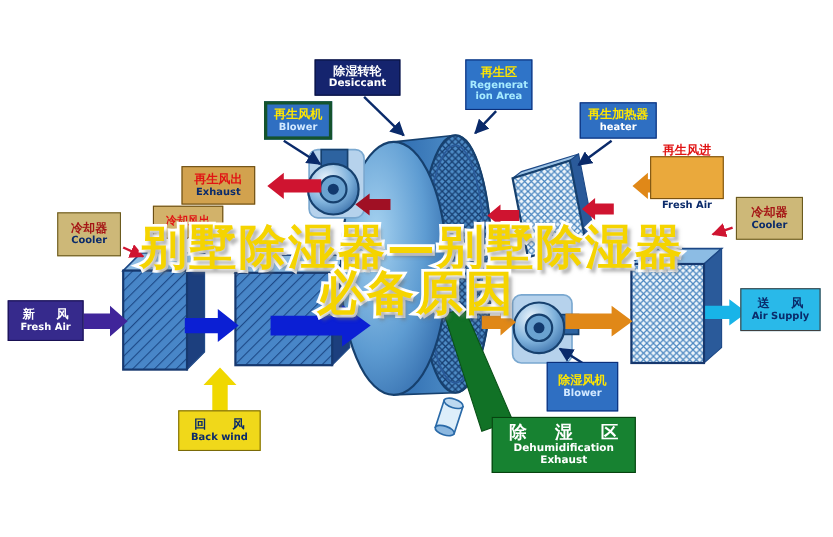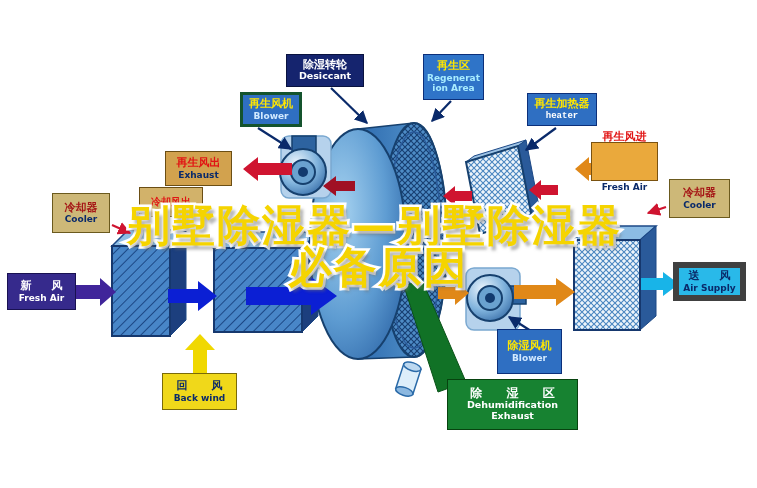--- a/index.html
+++ b/index.html
@@ -15,52 +15,52 @@
 
   #lbl-regen-blower{left:224px;top:92px;width:62px;height:35px;background:#2f6fc2;border:3px solid #14532d;margin-left:16px;}
   #lbl-regen-blower .zh{color:#ffe600;} #lbl-regen-blower .en{color:#d2e9ff;}
 
   #lbl-desiccant{left:286px;top:54px;width:78px;height:33px;background:#15246e;border:1px solid #09123f;}
   #lbl-desiccant .zh{color:#ffffff;} #lbl-desiccant .en{color:#ffffff;font-size:9.5px;}
 
   #lbl-regen-area{left:423px;top:54px;width:61px;height:46px;background:#2f74c8;border:1px solid #0b2f7a;}
   #lbl-regen-area .zh{color:#ffe600;} #lbl-regen-area .en{color:#a8ecff;word-break:break-all;}
 
-  #lbl-regen-heater{left:527px;top:93px;width:70px;height:33px;background:#2f6fc2;border:1px solid #0b2f7a;font-family:Liberation Mono, monospace;}
+  #lbl-regen-heater{left:527px;top:93px;width:70px;height:33px;background:#2f6fc2;border:1px solid #0b2f7a;}
   #lbl-regen-heater .zh{color:#ffe600;} #lbl-regen-heater .en{color:#ffffff;}
 
   #lbl-exhaust{left:165px;top:151px;width:67px;height:35px;background:#d2a24e;border:1px solid #6b4e14;}
   #lbl-exhaust .zh{color:#e11414;} #lbl-exhaust .en{color:#0a2a6a;}
 
   #lbl-cooler-hidden{left:139px;top:187px;width:64px;height:30px;background:#d2b26a;border:1px solid #6b4e14;}
   #lbl-cooler-hidden .zh{color:#e11414;font-size:10px;}
 
   #lbl-cooler-left{left:52px;top:193px;width:58px;height:40px;background:#cdb878;border:1px solid #6b5a1e;}
   #lbl-cooler-left .zh{color:#a51616;} #lbl-cooler-left .en{color:#0a2a6a;}
 
   #lbl-regen-fresh{left:591px;top:142px;width:67px;height:39px;background:#eaa93c;border:1px solid #7a5210;gap:39px;}
   #lbl-regen-fresh .zh{color:#e11414;} #lbl-regen-fresh .en{color:#0a2a6a;}
 
   #lbl-cooler-right{left:669px;top:179px;width:61px;height:39px;background:#cdb878;border:1px solid #6b5a1e;}
   #lbl-cooler-right .zh{color:#a51616;} #lbl-cooler-right .en{color:#0a2a6a;}
 
   #lbl-fresh-air{left:7px;top:273px;width:69px;height:37px;background:#362a8c;border:1px solid #191152;}
   #lbl-fresh-air .zh{color:#ffffff;letter-spacing:8px;margin-right:-8px;} #lbl-fresh-air .en{color:#ffffff;}
 
-  #lbl-air-supply{left:673px;top:262px;width:73px;height:39px;background:#29b9e9;border:6px solid #404040;}
+  #lbl-air-supply{left:673px;top:262px;width:73px;height:39px;background:#29b9e9;border:1px solid #404040;}
   #lbl-air-supply .zh{color:#0a2a6a;letter-spacing:8px;margin-right:-8px;} #lbl-air-supply .en{color:#0a2a6a;}
 
   #lbl-back-wind{left:162px;top:373px;width:75px;height:37px;background:#f0d81a;border:1px solid #7a6a08;}
   #lbl-back-wind .zh{color:#0a2a6a;letter-spacing:10px;margin-right:-10px;} #lbl-back-wind .en{color:#0a2a6a;}
 
   #lbl-dehumid-blower{left:497px;top:329px;width:65px;height:45px;background:#2f6fc2;border:1px solid #0b2f7a;}
   #lbl-dehumid-blower .zh{color:#ffe600;} #lbl-dehumid-blower .en{color:#d2e9ff;}
 
   #lbl-dehumid-district{left:447px;top:379px;width:131px;height:51px;background:#178231;border:1px solid #07430f;}
-  #lbl-dehumid-district .zh{color:#ffffff;font-size:12px;letter-spacing:10px;margin-right:-10px;}
+  #lbl-dehumid-district .zh{color:#ffffff;font-size:16px;letter-spacing:10px;margin-right:-10px;}
   #lbl-dehumid-district .en{color:#ffffff;font-size:9.5px;}
 
   .title{position:absolute;left:0;width:100%;text-align:center;font-weight:bold;font-size:43px;
          color:#f5d400;-webkit-text-stroke:5px #ffffff;paint-order:stroke fill;
          text-shadow:3px 4px 3px rgba(110,110,110,0.5);letter-spacing:2px;line-height:1;z-index:30;}
   #title1{top:204px;transform:translateX(-4px);}
   #title2{top:246px;}
 </style>
 </head>
 <body>

